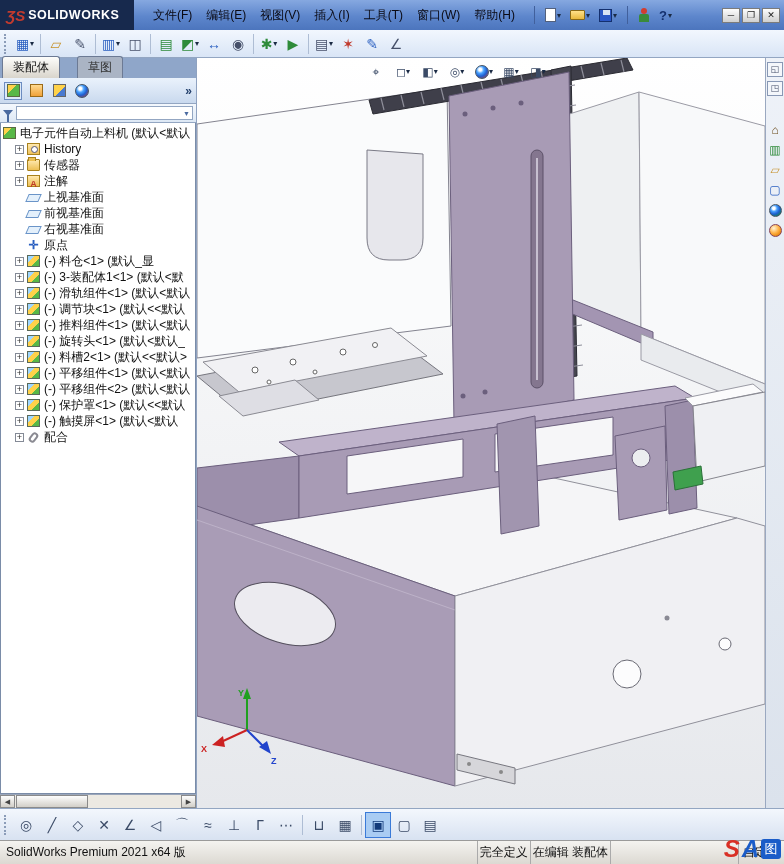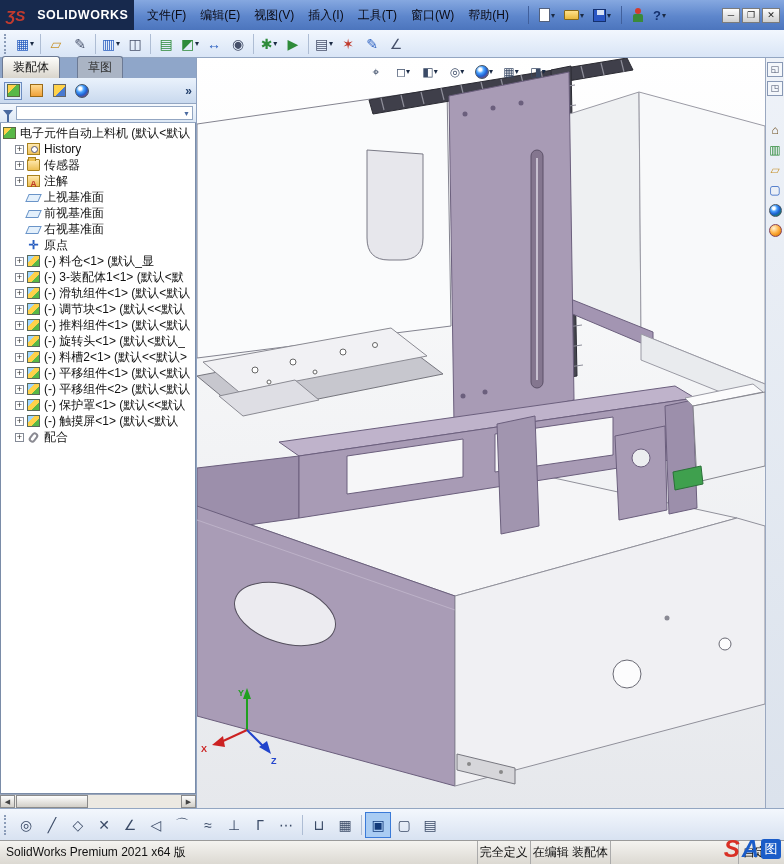--- a/index.html
+++ b/index.html
@@ -3,23 +3,23 @@
 <meta charset="utf-8">
 <style>
   * { box-sizing: border-box; margin: 0; padding: 0; }
   html,body { width:784px; height:864px; overflow:hidden; }
   body { font-family:"Liberation Sans", sans-serif; font-size:12px; background:#cfd6e2; position:relative; color:#111; }
 
   
   .titlebar { position:absolute; top:0; left:0; right:0; height:30px;
     background:linear-gradient(#86a8e0,#5d86cc 55%,#4c75bd); display:flex; align-items:center; }
   .logo { height:30px; width:134px; background:#17294d; display:flex; align-items:center; padding:0 6px; flex:none; }
-  .logo .mark { color:#c43b2e; font-weight:bold; font-style:italic; font-size:15px; margin-right:12px; }
+  .logo .mark { color:#c43b2e; font-weight:bold; font-style:italic; font-size:15px; margin-right:3px; }
   .logo .word { color:#fff; font-weight:bold; font-size:12.5px; letter-spacing:.5px; }
-  .menubar { display:flex; align-items:center; height:100%; margin-left:6px; }
+  .menubar { display:flex; align-items:center; height:100%; margin-left:12px; }
   .menu-item { padding:0 7px; line-height:30px; color:#0a0a14; cursor:default; }
   .qicons { display:flex; align-items:center; gap:3px; margin-left:8px; flex:1; }
   .qbtn { display:flex; align-items:center; gap:1px; padding:2px 2px; border:1px solid transparent; }
   .caret { font-size:8px; color:#1a2a44; }
   .i-new { width:11px; height:14px; background:#fff; border:1px solid #53617d; }
   .i-open { width:15px; height:10px; background:linear-gradient(#ffe18a,#e8b93e); border:1px solid #8a6a16; border-radius:1px; }
   .i-save { width:13px; height:13px; background:#2b57c4; border:1px solid #14306e; position:relative; }
   .i-save::after{ content:""; position:absolute; left:3px; top:0; width:7px; height:5px; background:#d8e2f4; }
   .i-user { width:12px; height:14px; position:relative; }
   .i-user::before{ content:""; position:absolute; left:3px; top:0; width:6px; height:6px; border-radius:50%; background:#d23c2e; }

